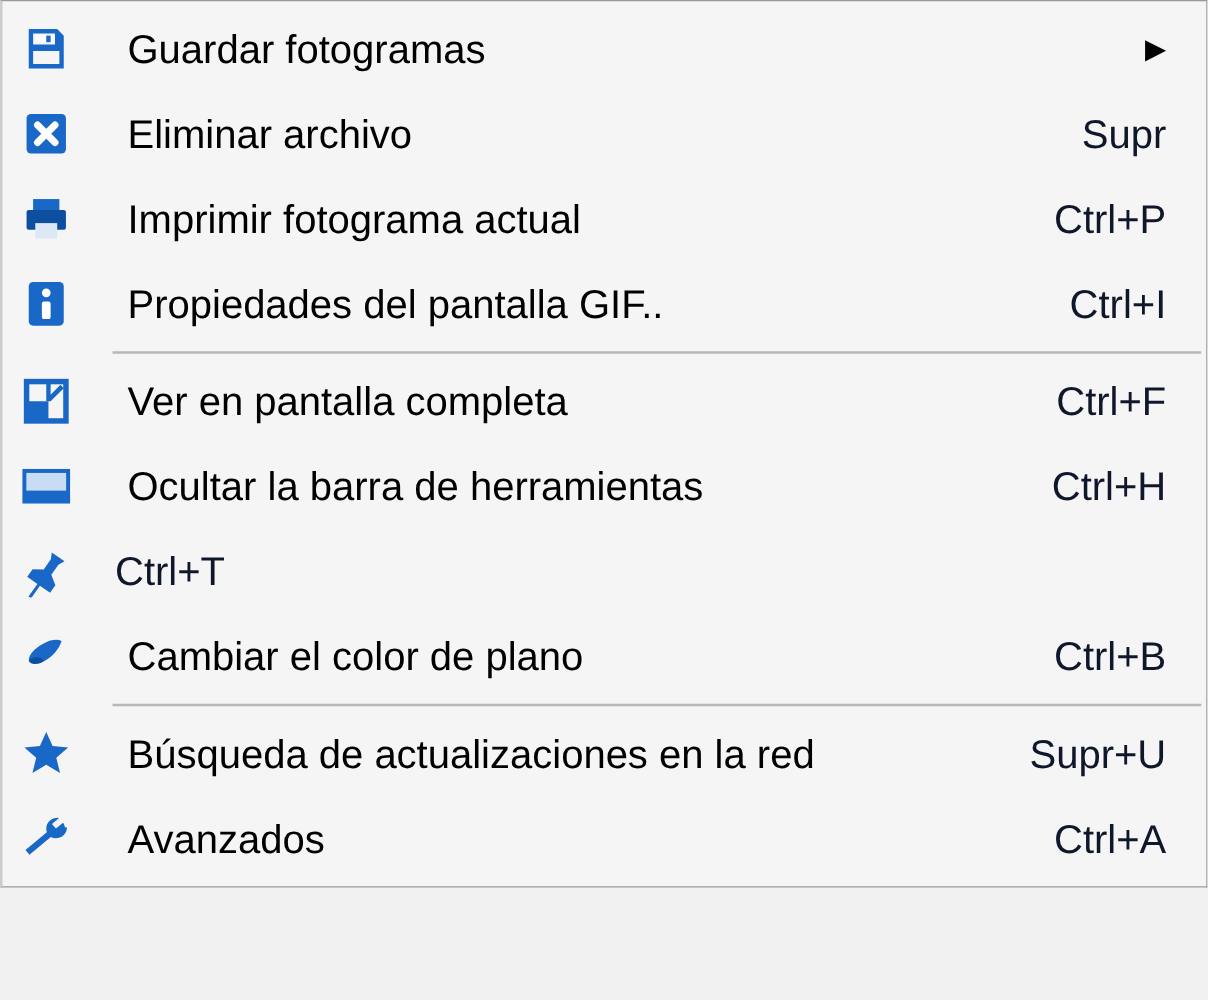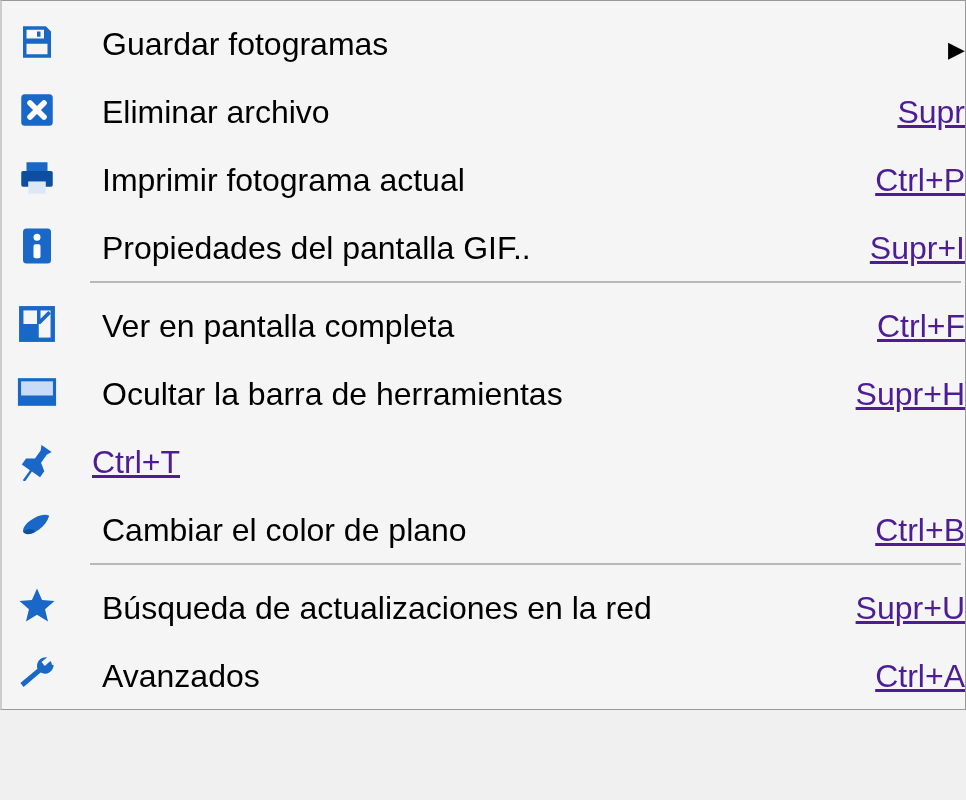--- a/index.html
+++ b/index.html
@@ -15,22 +15,22 @@
     }
     .menu {
       background: #f5f5f5;
       border: 1px solid #999;
       border-left: 2px solid #ccc;
       width: 966px;
       padding: 4px 0;
     }
     .menu-item {
       display: flex;
-      align-items: flex-end;
-      padding: 10px 0 10px 14px;
+      align-items: center;
+      padding: 10px 32px 10px 14px;
       cursor: default;
       min-height: 68px;
     }
     .icon-wrapper {
       width: 56px;
       display: flex;
       align-items: center;
       justify-content: flex-start;
     }
     .icon-wrapper svg {
@@ -38,23 +38,22 @@
       height: 42px;
     }
     .label {
       flex: 1;
       font-size: 32px;
       color: #000;
       padding-left: 30px;
     }
     .shortcut {
       font-size: 32px;
-      color: #4c1d95;
+      color: #0f172a;
       padding-left: 20px;
-      text-decoration: underline;
     }
     .submenu-arrow {
       width: 24px;
       text-align: right;
       font-size: 22px;
       color: #000;
     }
     .separator {
       border-top: 2px solid #b8b8b8;
       margin: 4px 4px 4px 88px;
@@ -103,21 +102,21 @@
 
   <div class="menu-item">
     <span class="icon-wrapper">
       <svg viewBox="0 0 24 24">
           <rect fill="#1967c7" x="4" y="2" width="16" height="20" rx="2"></rect>
           <circle fill="#fff" cx="12" cy="7" r="2"></circle>
           <rect fill="#fff" x="10" y="11" width="4" height="8" rx="1"></rect>
         </svg>
     </span>
     <span class="label">Propiedades del pantalla GIF..</span>
-    <span class="shortcut">Supr+I</span>
+    <span class="shortcut">Ctrl+I</span>
   </div>
 
   <div class="separator"></div>
 
   <div class="menu-item">
     <span class="icon-wrapper">
       <svg viewBox="0 0 24 24">
           <rect fill="none" stroke="#1967c7" stroke-width="2.5" x="3" y="3" width="18" height="18"></rect>
           <rect fill="#1967c7" x="3" y="12" width="10" height="9"></rect>
           <path fill="#1967c7" d="M13 12l6-6-1.5-1.5L13 9V4h-2v8h2z" transform="translate(1 0)"></path>
@@ -128,21 +127,21 @@
   </div>
 
   <div class="menu-item">
     <span class="icon-wrapper">
       <svg viewBox="0 0 24 24">
           <rect fill="#c8dcf5" stroke="#1967c7" stroke-width="1.8" x="2" y="5" width="20" height="14"></rect>
           <rect fill="#1967c7" x="2" y="14" width="20" height="5"></rect>
         </svg>
     </span>
     <span class="label">Ocultar la barra de herramientas</span>
-    <span class="shortcut">Supr+H</span>
+    <span class="shortcut">Ctrl+H</span>
   </div>
 
   <div class="menu-item">
     <span class="icon-wrapper">
       <svg viewBox="0 0 24 24">
           <path fill="#1967c7" d="M15 3l6 6-3 1-4 4 1 5-3 3-4-4-5 5-1-1 5-5-4-4 3-3 5 1 4-4 1-3z" transform="rotate(-10 12 12)"></path>
         </svg>
     </span>
     <span class="shortcut">Ctrl+T</span>
   </div>

